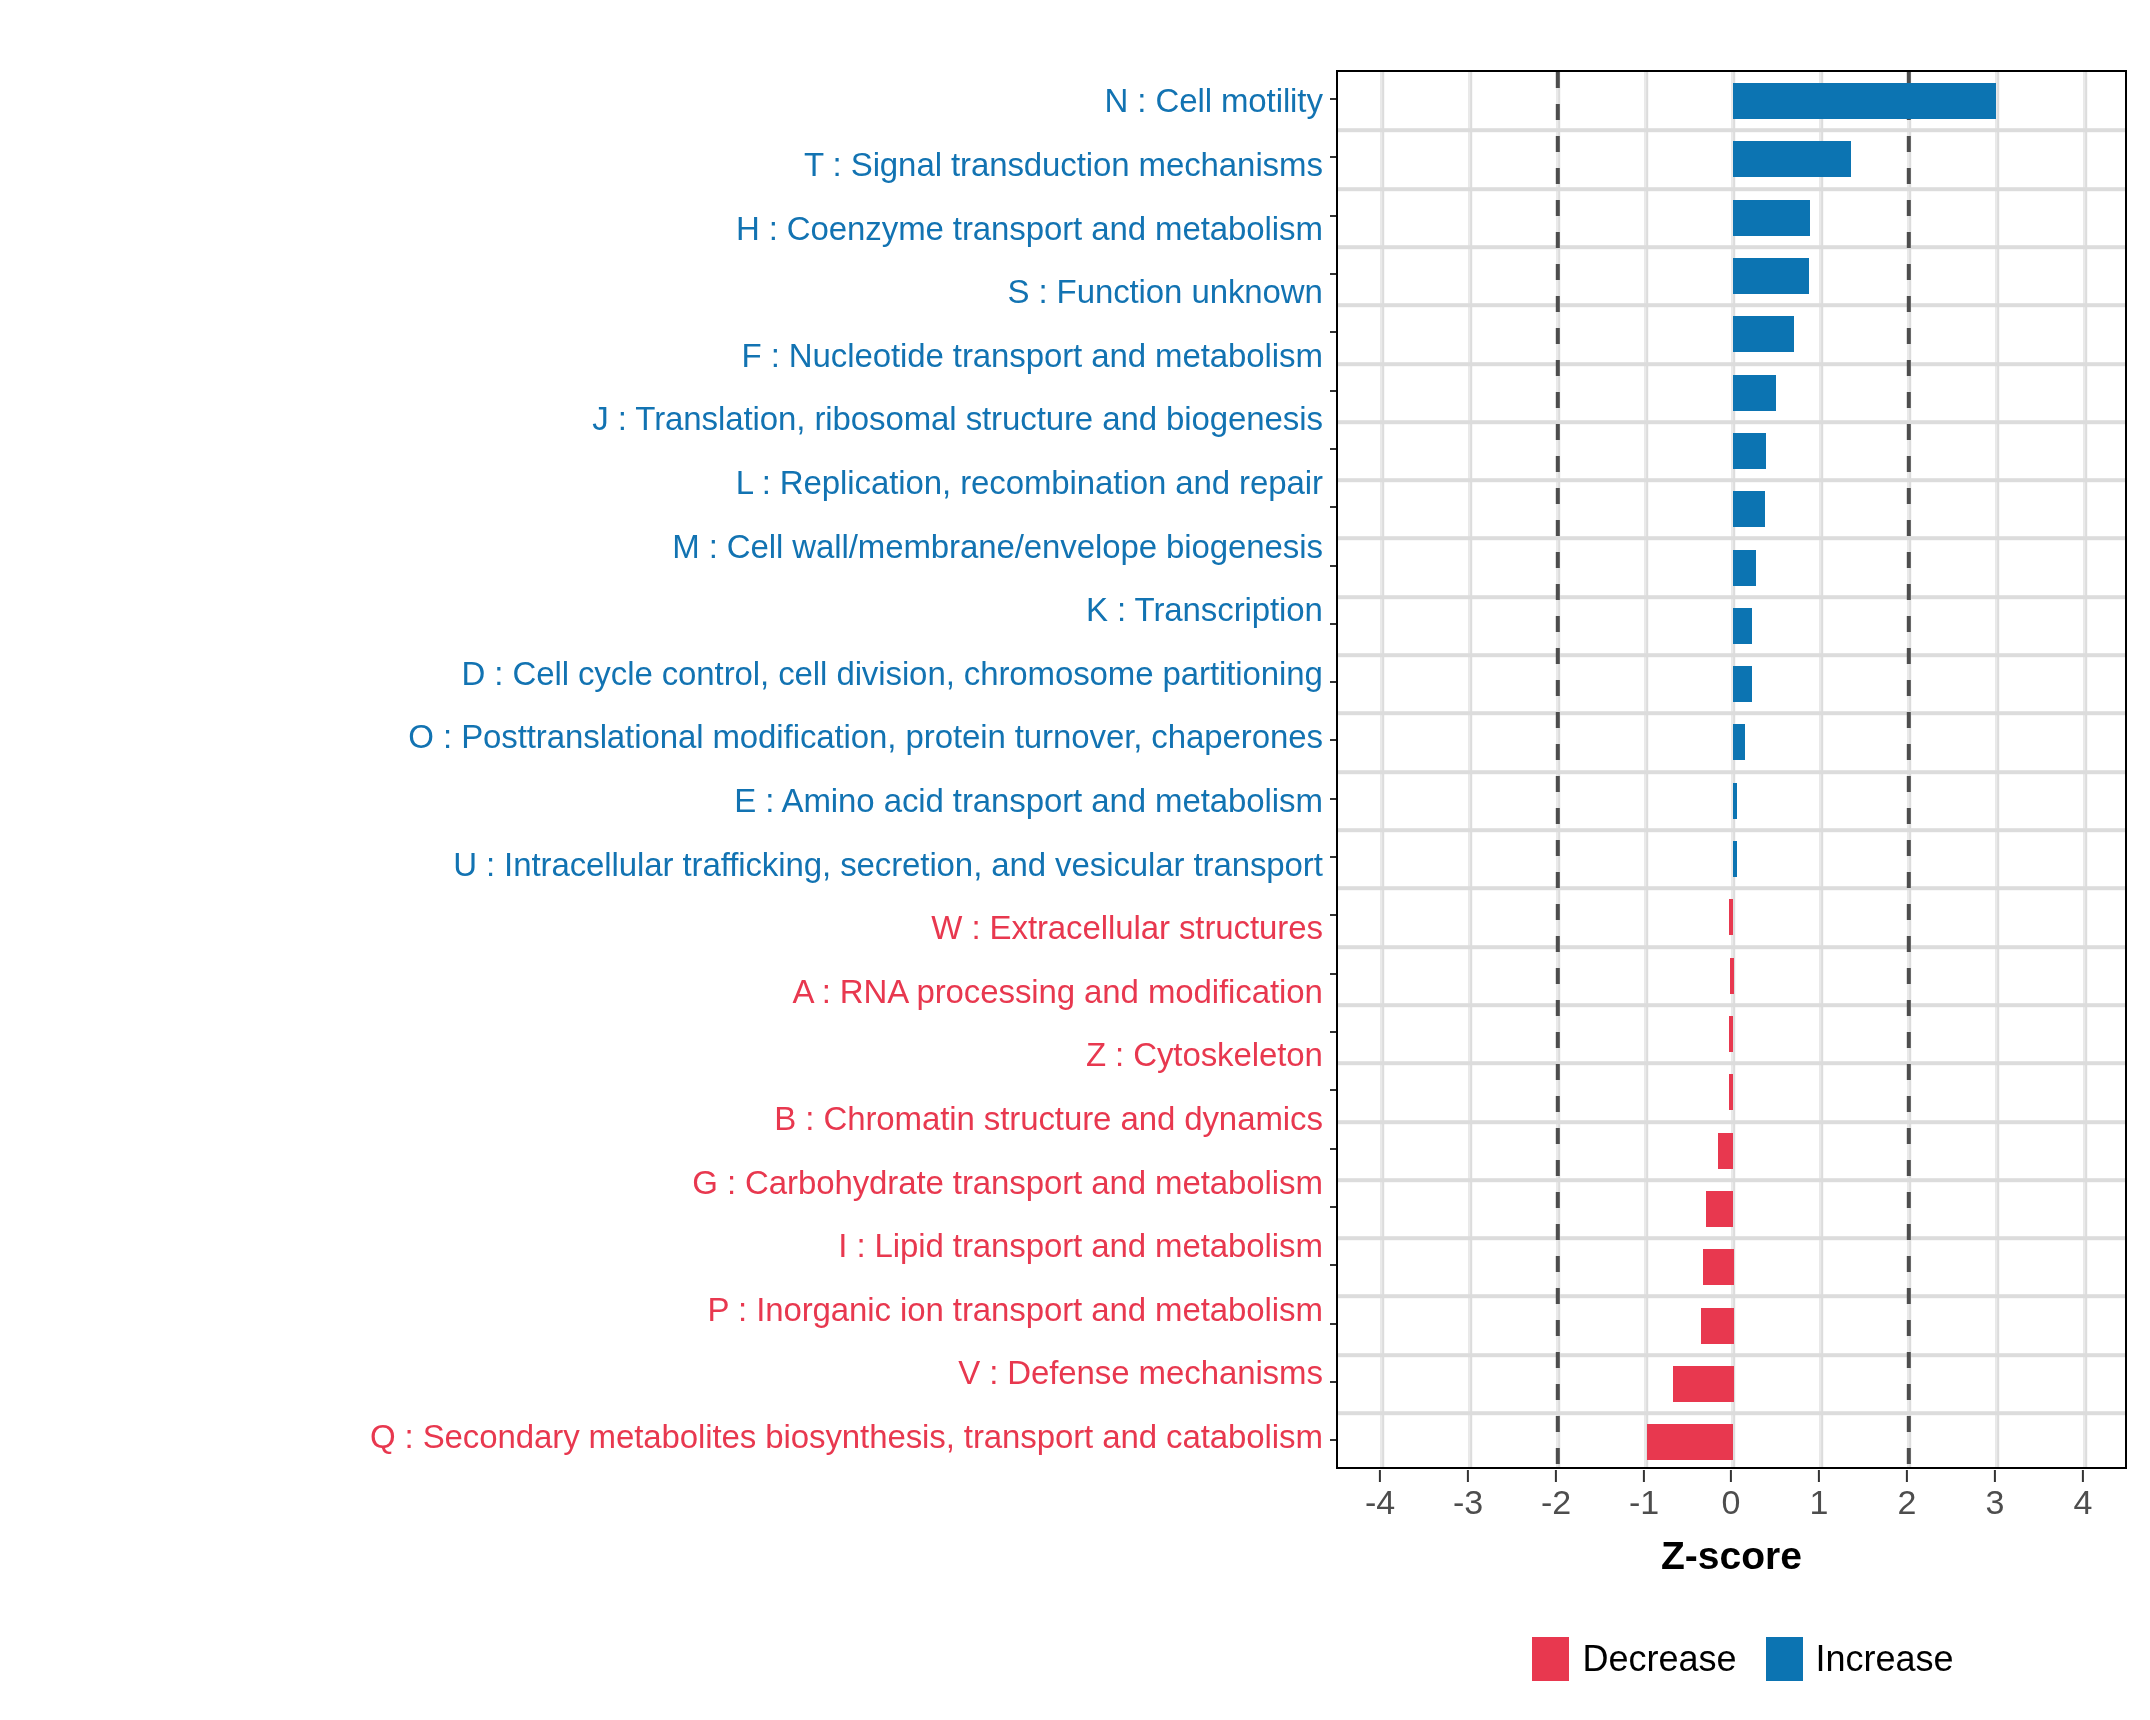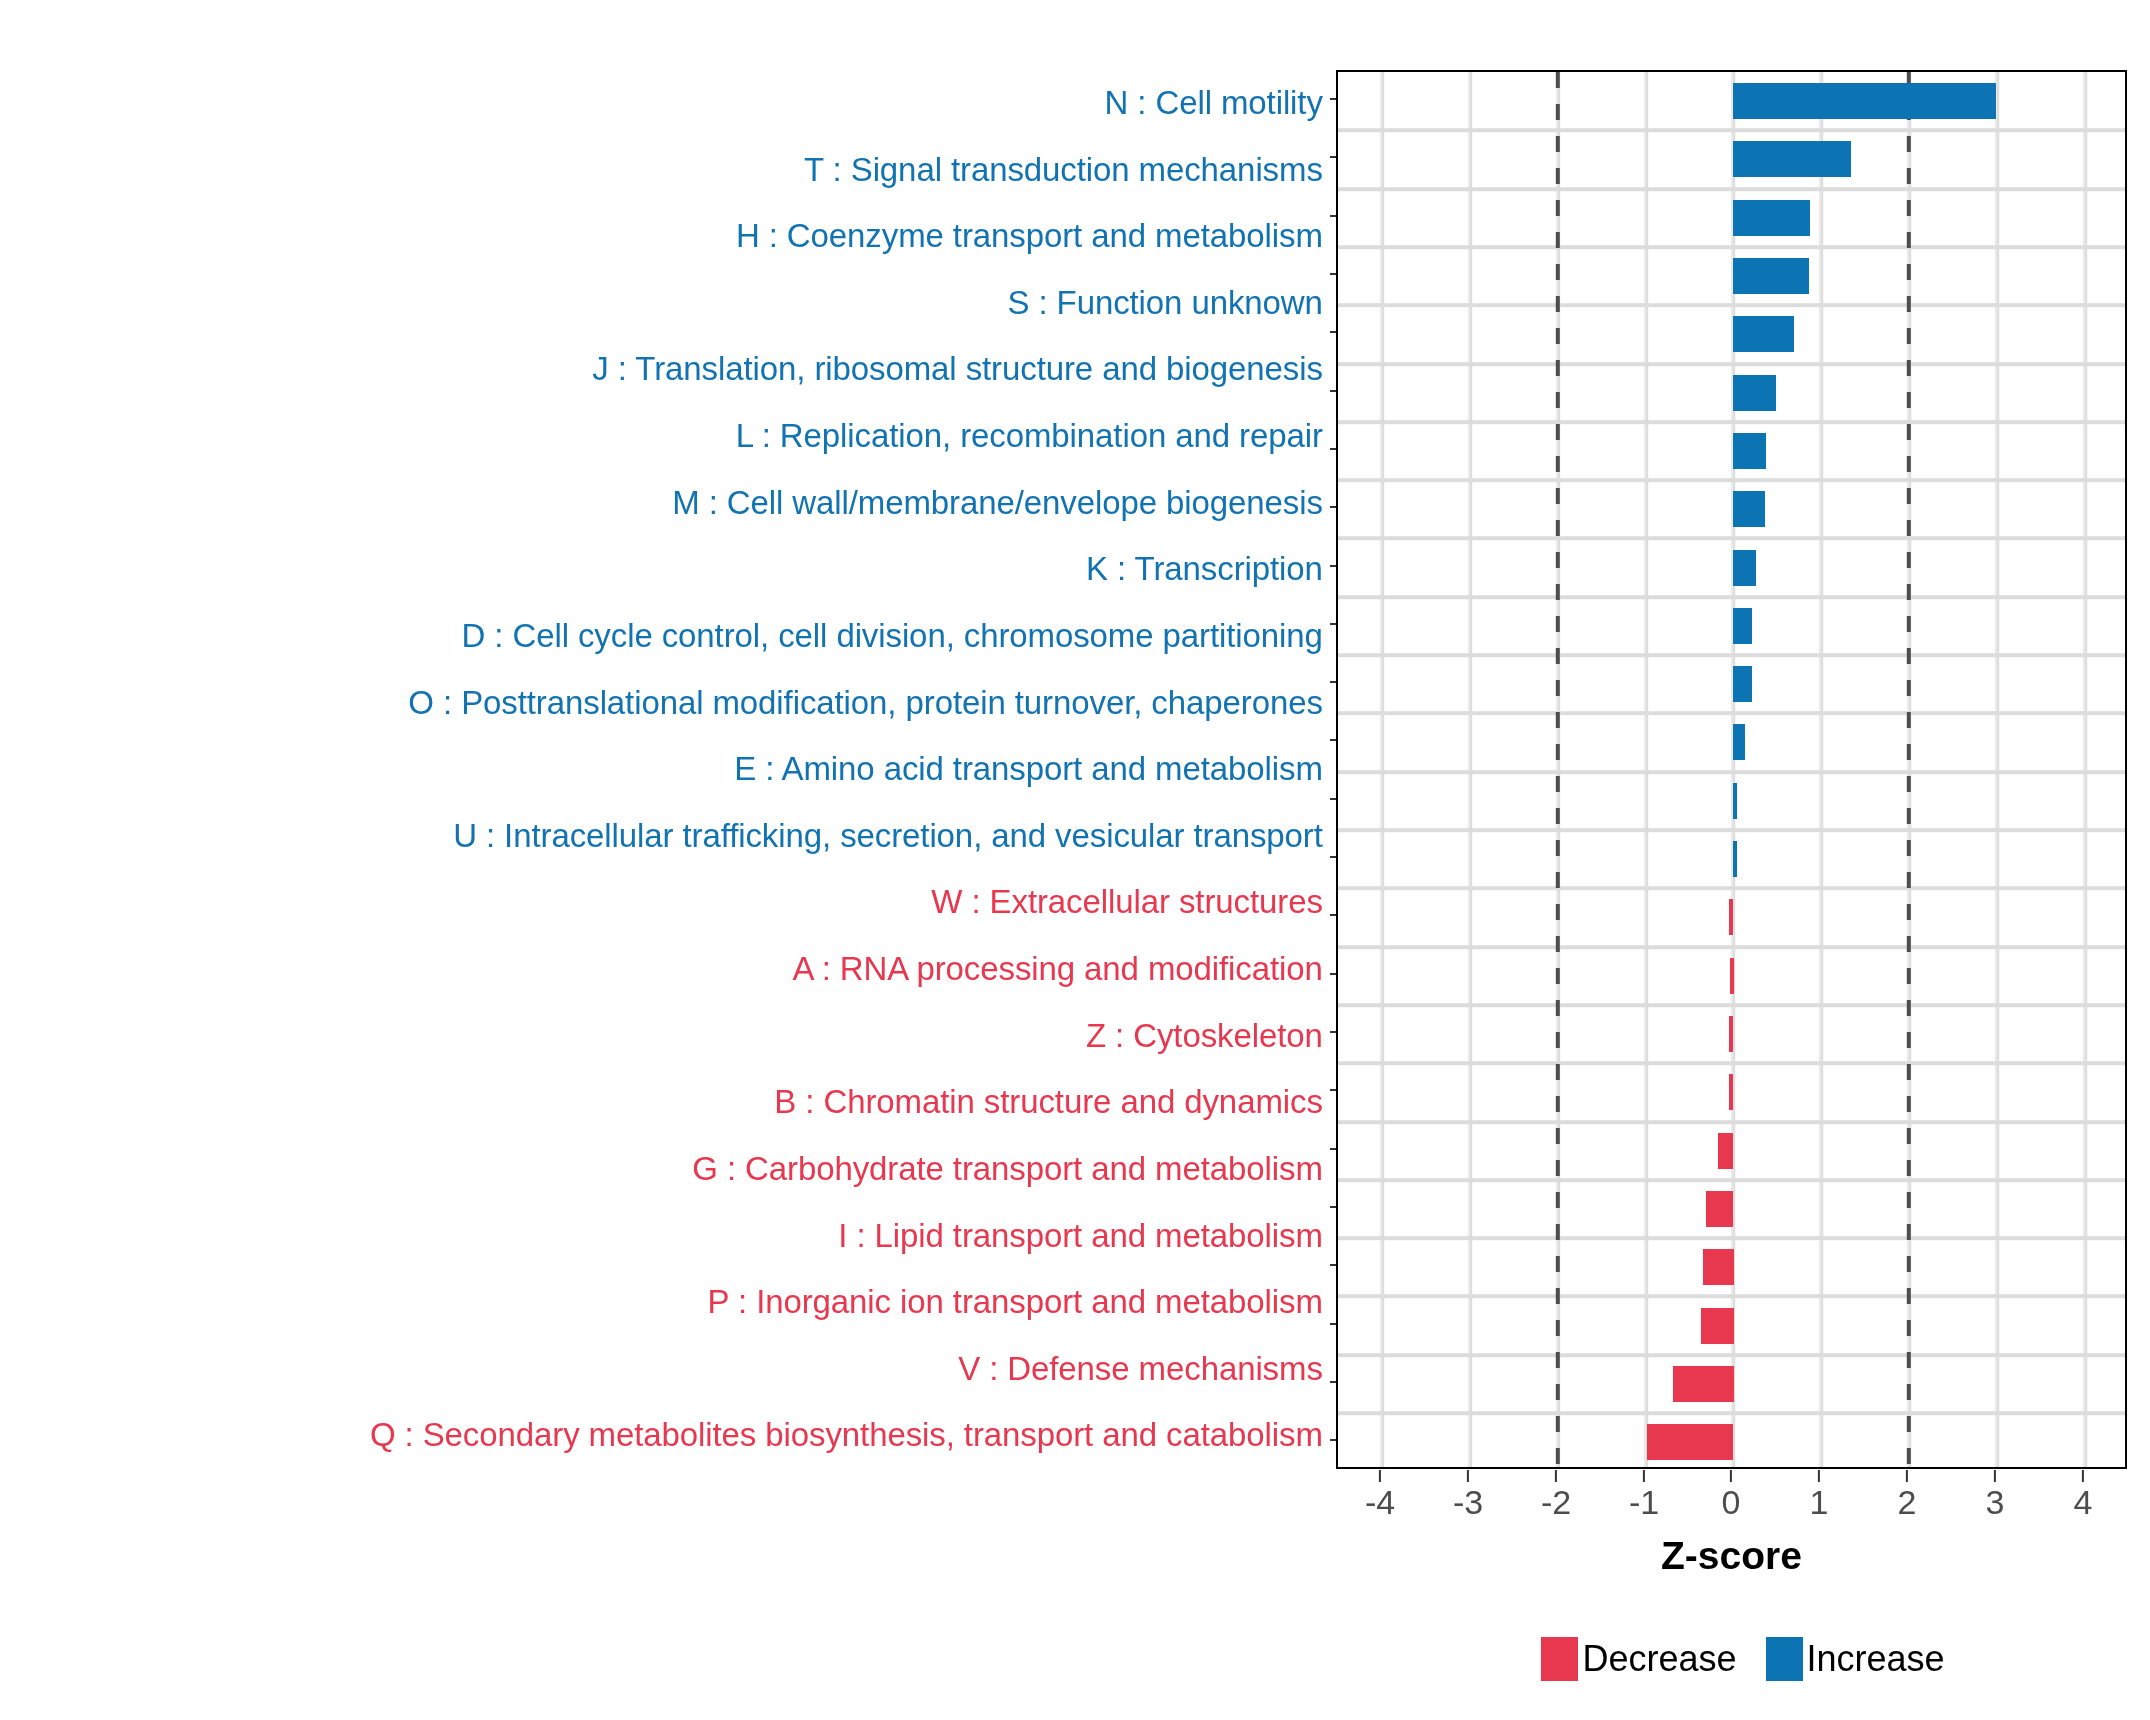--- a/index.html
+++ b/index.html
@@ -155,21 +155,21 @@
     width: 814px;
     height: 65px;
     display: flex;
     align-items: center;
     justify-content: center;
     gap: 29px;
   }
   .legend-item {
     display: flex;
     align-items: center;
-    gap: 4px;
+    gap: 13px;
   }
   .legend-swatch {
     width: 37px;
     height: 44px;
     display: block;
   }
   .legend-swatch.dec { background: #E8384F; }
   .legend-swatch.inc { background: #0C74B2; }
   .legend-text {
     font-size: 36px;
@@ -187,20 +187,23 @@
         <span class="cat-label inc">N : Cell motility</span>
       </div>
       <div class="cat-label-row">
         <span class="cat-label inc">T : Signal transduction mechanisms</span>
       </div>
       <div class="cat-label-row">
         <span class="cat-label inc">H : Coenzyme transport and metabolism</span>
       </div>
       <div class="cat-label-row">
         <span class="cat-label inc">S : Function unknown</span>
+      </div>
+      <div class="cat-label-row">
+        <span class="cat-label inc">F : Nucleotide transport and metabolism</span>
       </div>
       <div class="cat-label-row">
         <span class="cat-label inc">J : Translation, ribosomal structure and biogenesis</span>
       </div>
       <div class="cat-label-row">
         <span class="cat-label inc">L : Replication, recombination and repair</span>
       </div>
       <div class="cat-label-row">
         <span class="cat-label inc">M : Cell wall/membrane/envelope biogenesis</span>
       </div>

